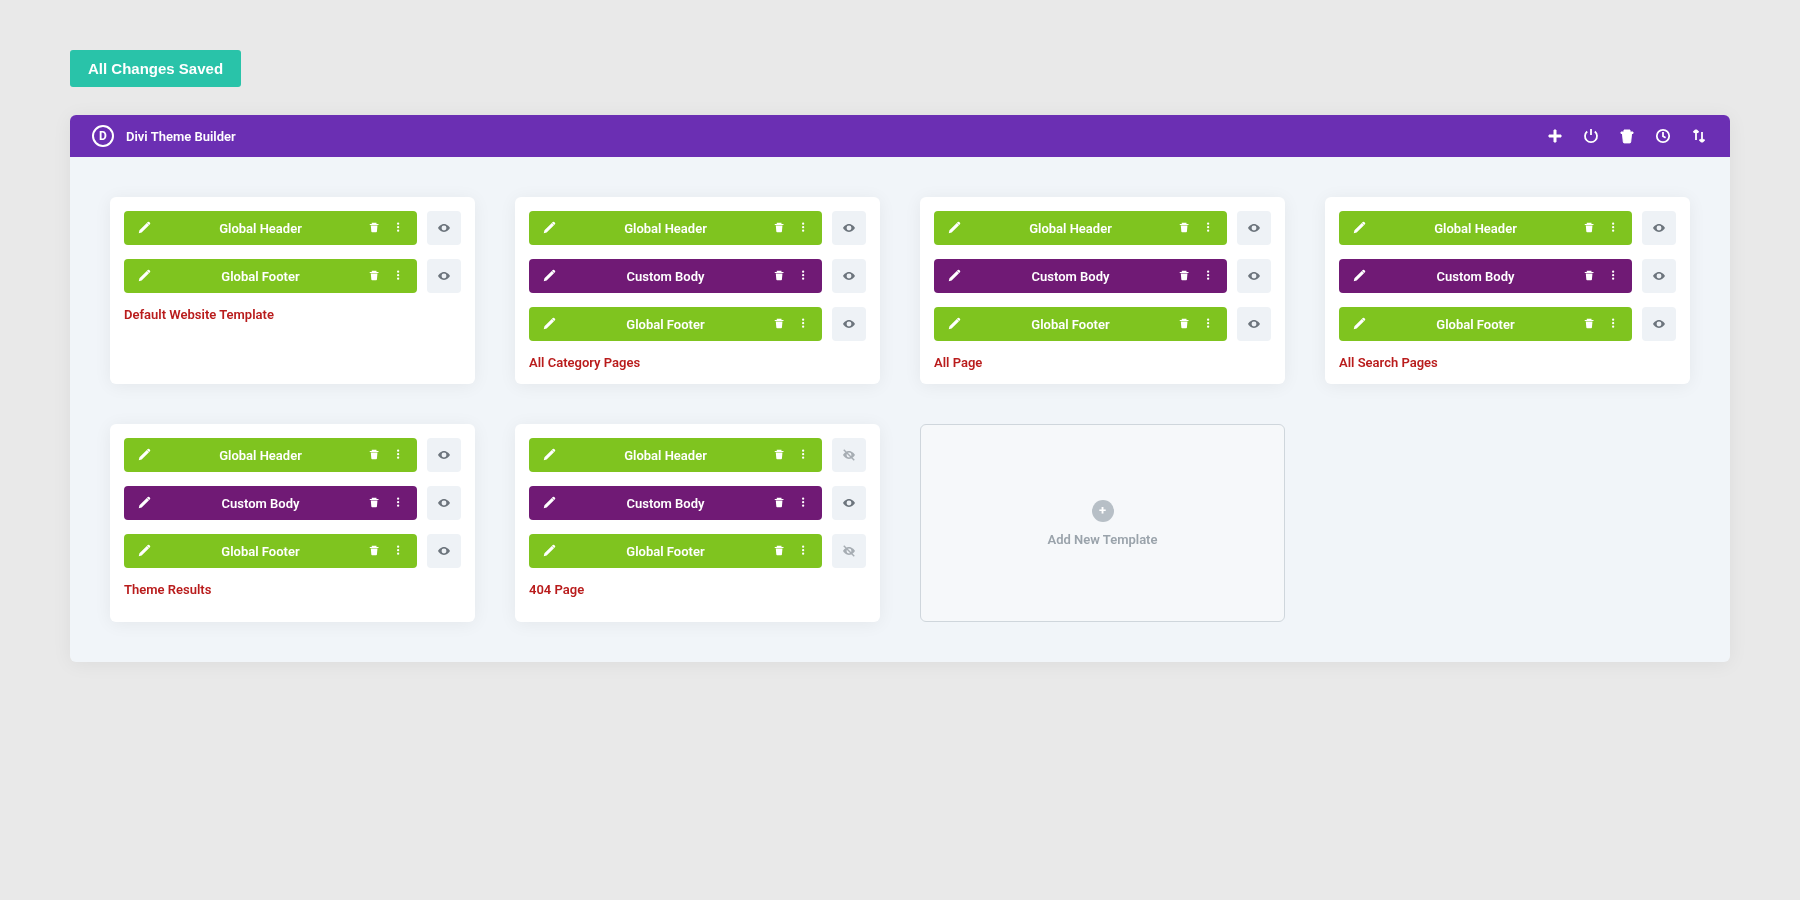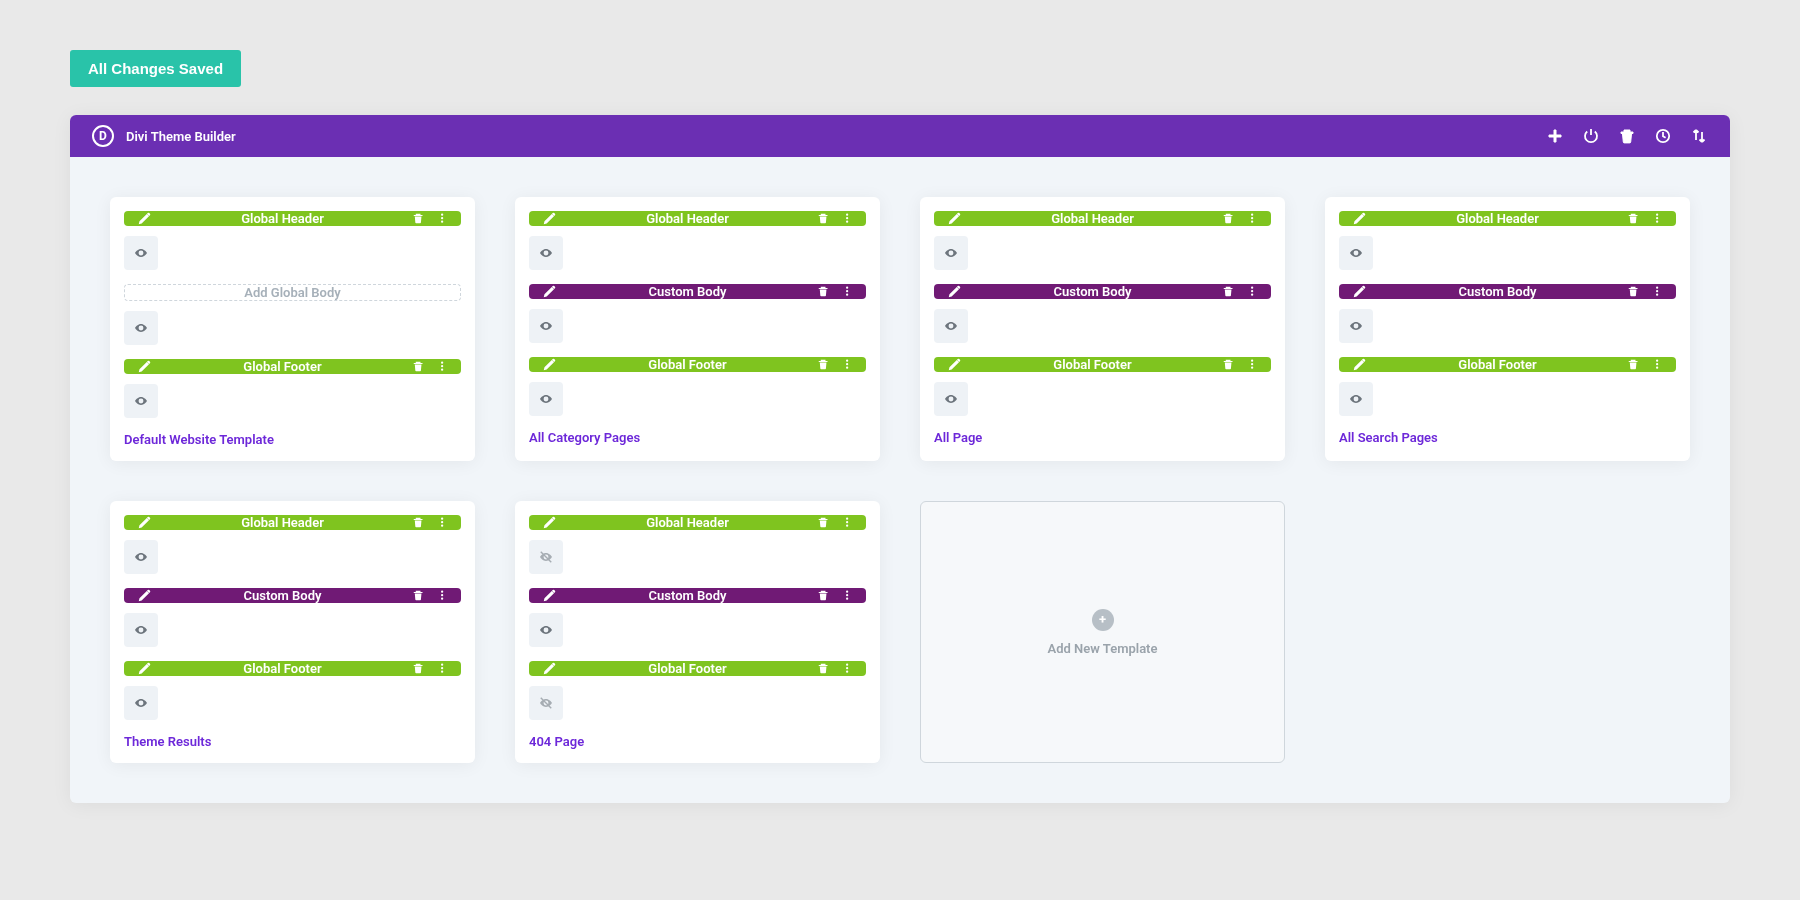--- a/index.html
+++ b/index.html
@@ -67,21 +67,20 @@
   .card {
     background: #fff;
     border-radius: 6px;
     padding: 14px;
     box-shadow: 0 2px 18px rgba(0,0,0,.06);
   }
   .row {
     display: flex;
     gap: 10px;
     margin-bottom: 14px;
-    flex-direction: column;
   }
   .bar {
     flex: 1;
     height: 34px;
     border-radius: 4px;
     display: flex;
     align-items: center;
     color: #fff;
     font-weight: 600;
     font-size: 13px;
@@ -108,21 +107,21 @@
     width: 34px; height: 34px;
     border-radius: 4px;
     background: #eef2f6;
     display: flex; align-items: center; justify-content: center;
     cursor: pointer;
   }
   .eye-box.disabled svg { opacity: .55; }
   .card-label {
     font-size: 13px;
     font-weight: 600;
-    color: #6d28d9;
+    color: #b91c1c;
     margin-top: 4px;
   }
   .add-card {
     border: 1px solid #cfd6dc;
     border-radius: 6px;
     background: #f6f8fa;
     display:flex; flex-direction:column; align-items:center; justify-content:center;
     color:#9aa3ab;
     font-weight:600;
     min-height: 198px;
@@ -200,30 +199,20 @@
                 </svg>
               </span>
         </span>
       </div>
       <div class="eye-box">
             <svg viewBox="0 0 16 16" width="14" height="14" fill="#6d757d">
               <use href="#svg-eye"></use>
             </svg>
           </div>
     </div>
-      <div class="row">
-        <div class="bar dashed">
-          <span class="label">Add Global Body</span>
-        </div>
-        <div class="eye-box">
-            <svg viewBox="0 0 16 16" width="14" height="14" fill="#6d757d">
-              <use href="#svg-eye"></use>
-            </svg>
-          </div>
-      </div>
     <div class="row">
       <div class="bar green">
         <span class="edit">
               <svg viewBox="0 0 16 16" width="14" height="14" fill="#fff">
                 <use href="#svg-pencil"></use>
               </svg>
             </span>
         <span class="label">Global Footer</span>
         <span class="right-icons">
           <span class="ricon">

